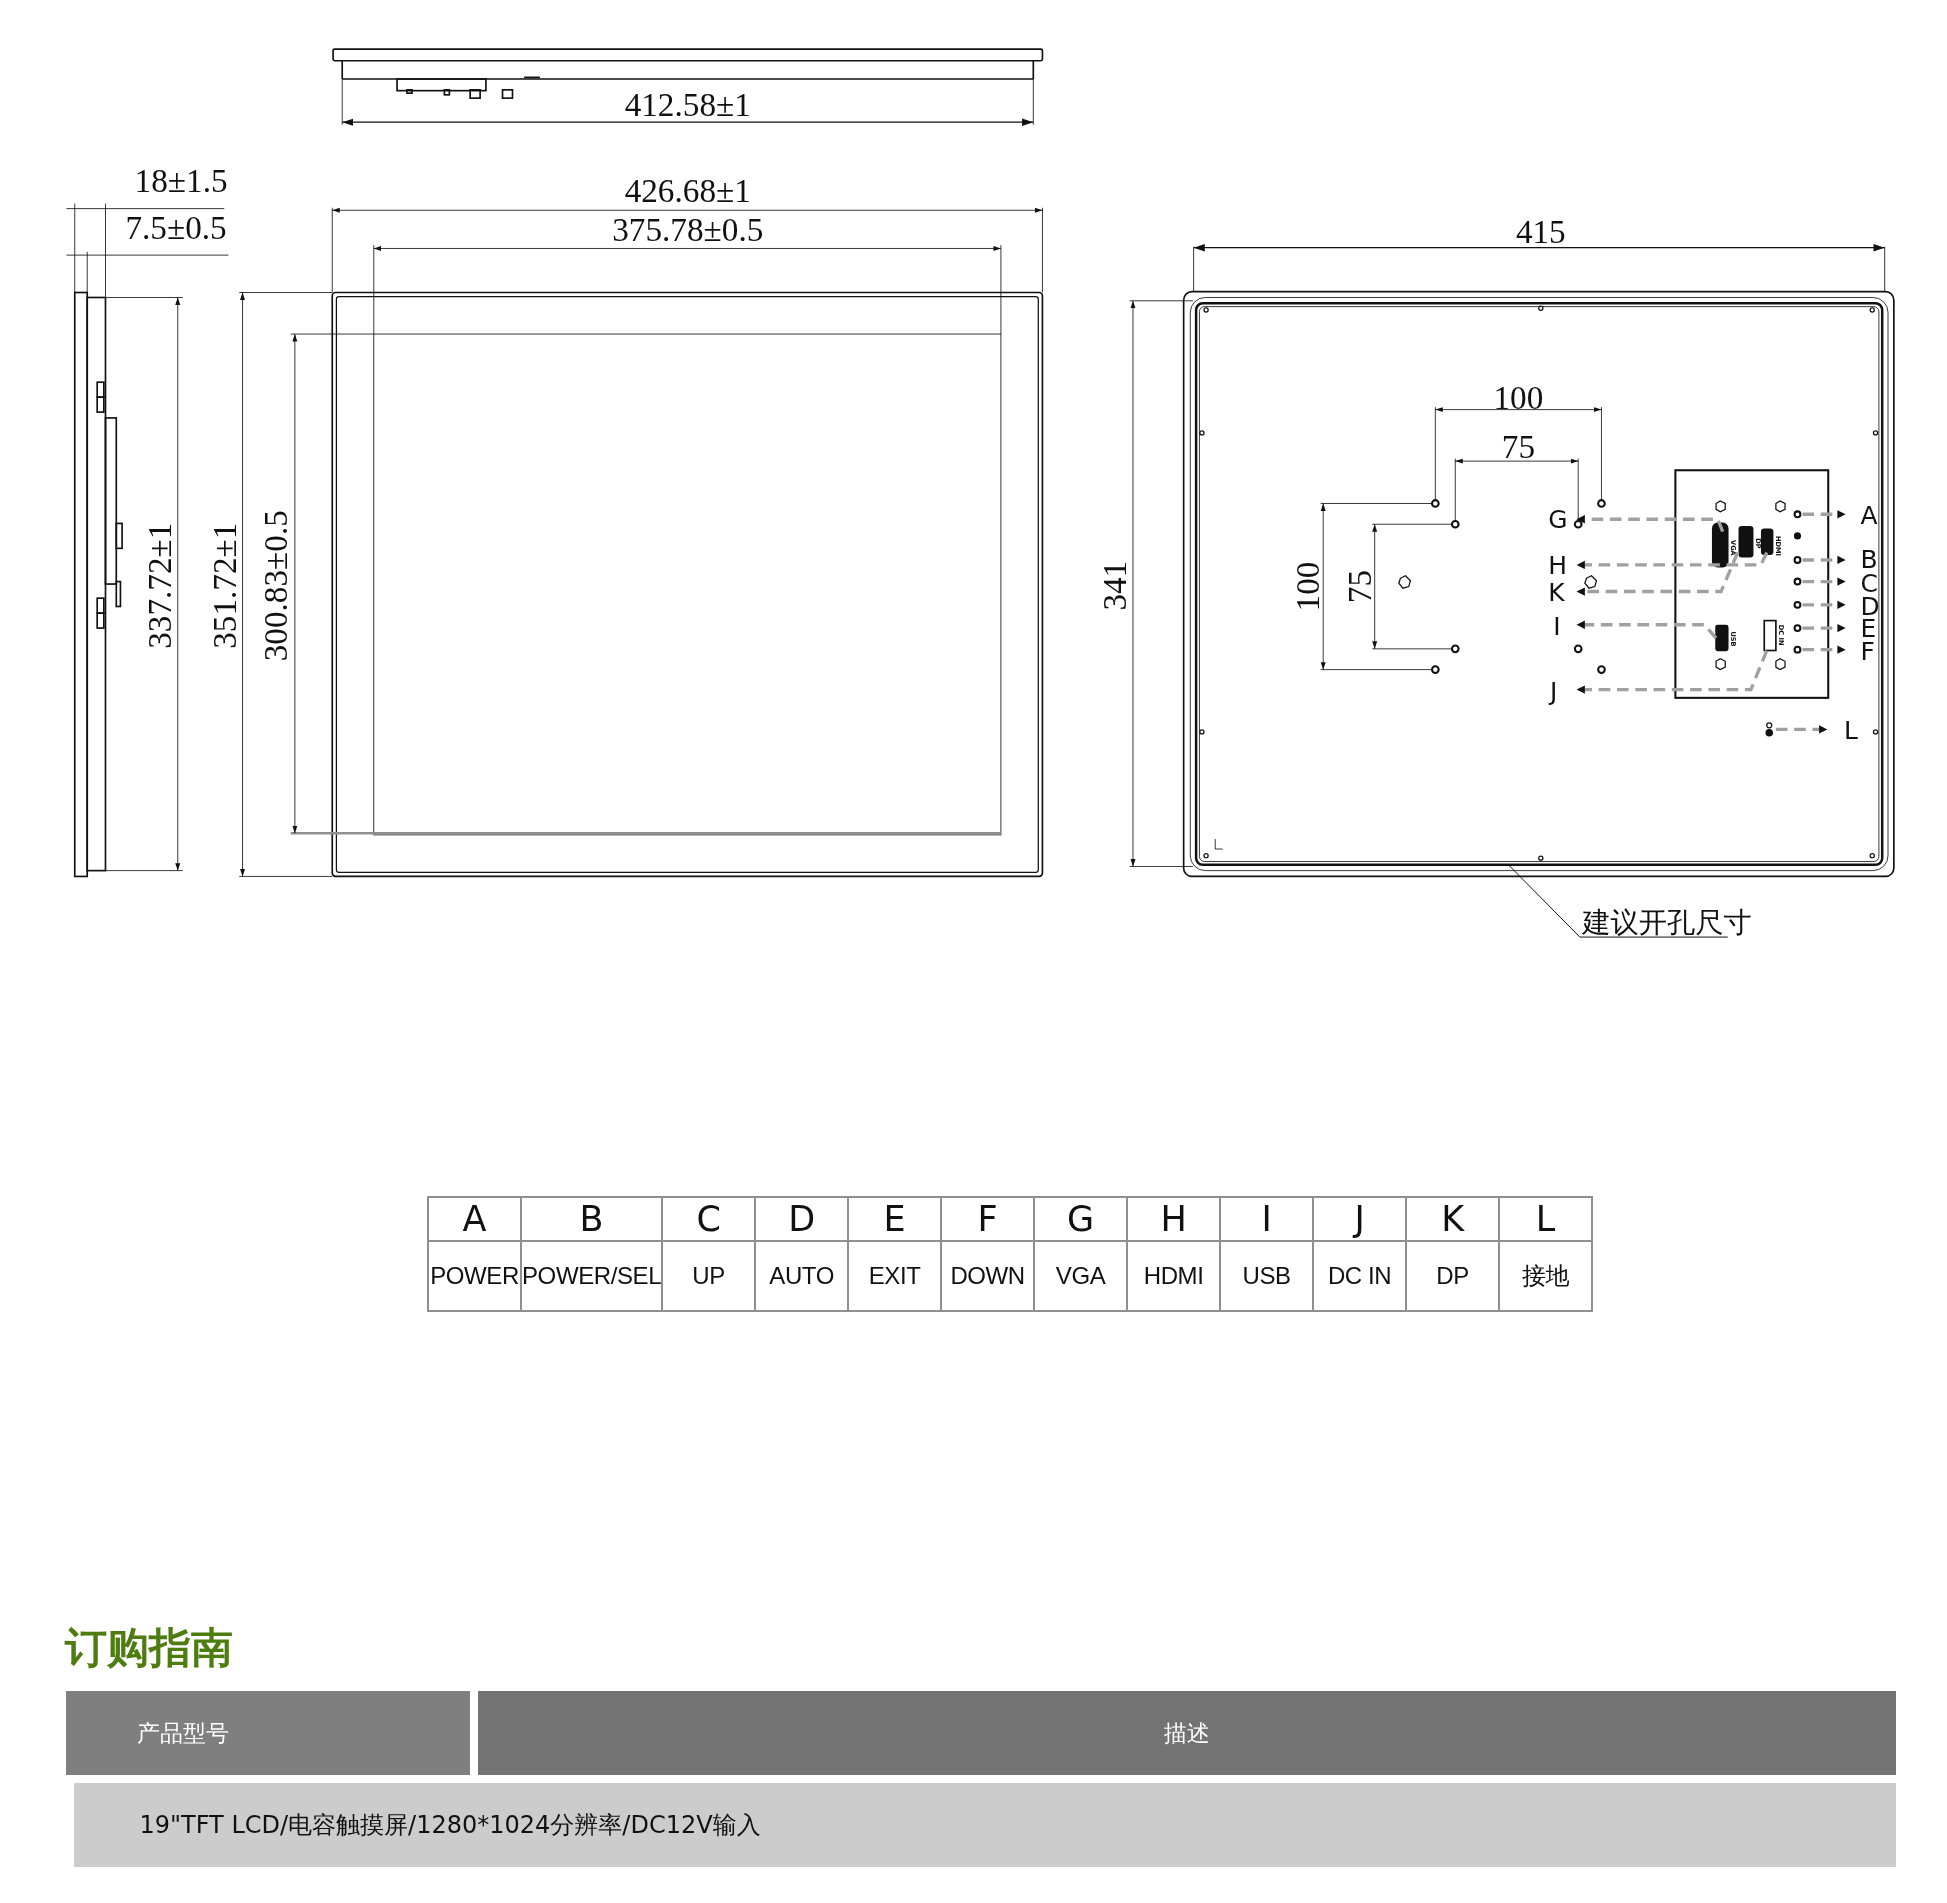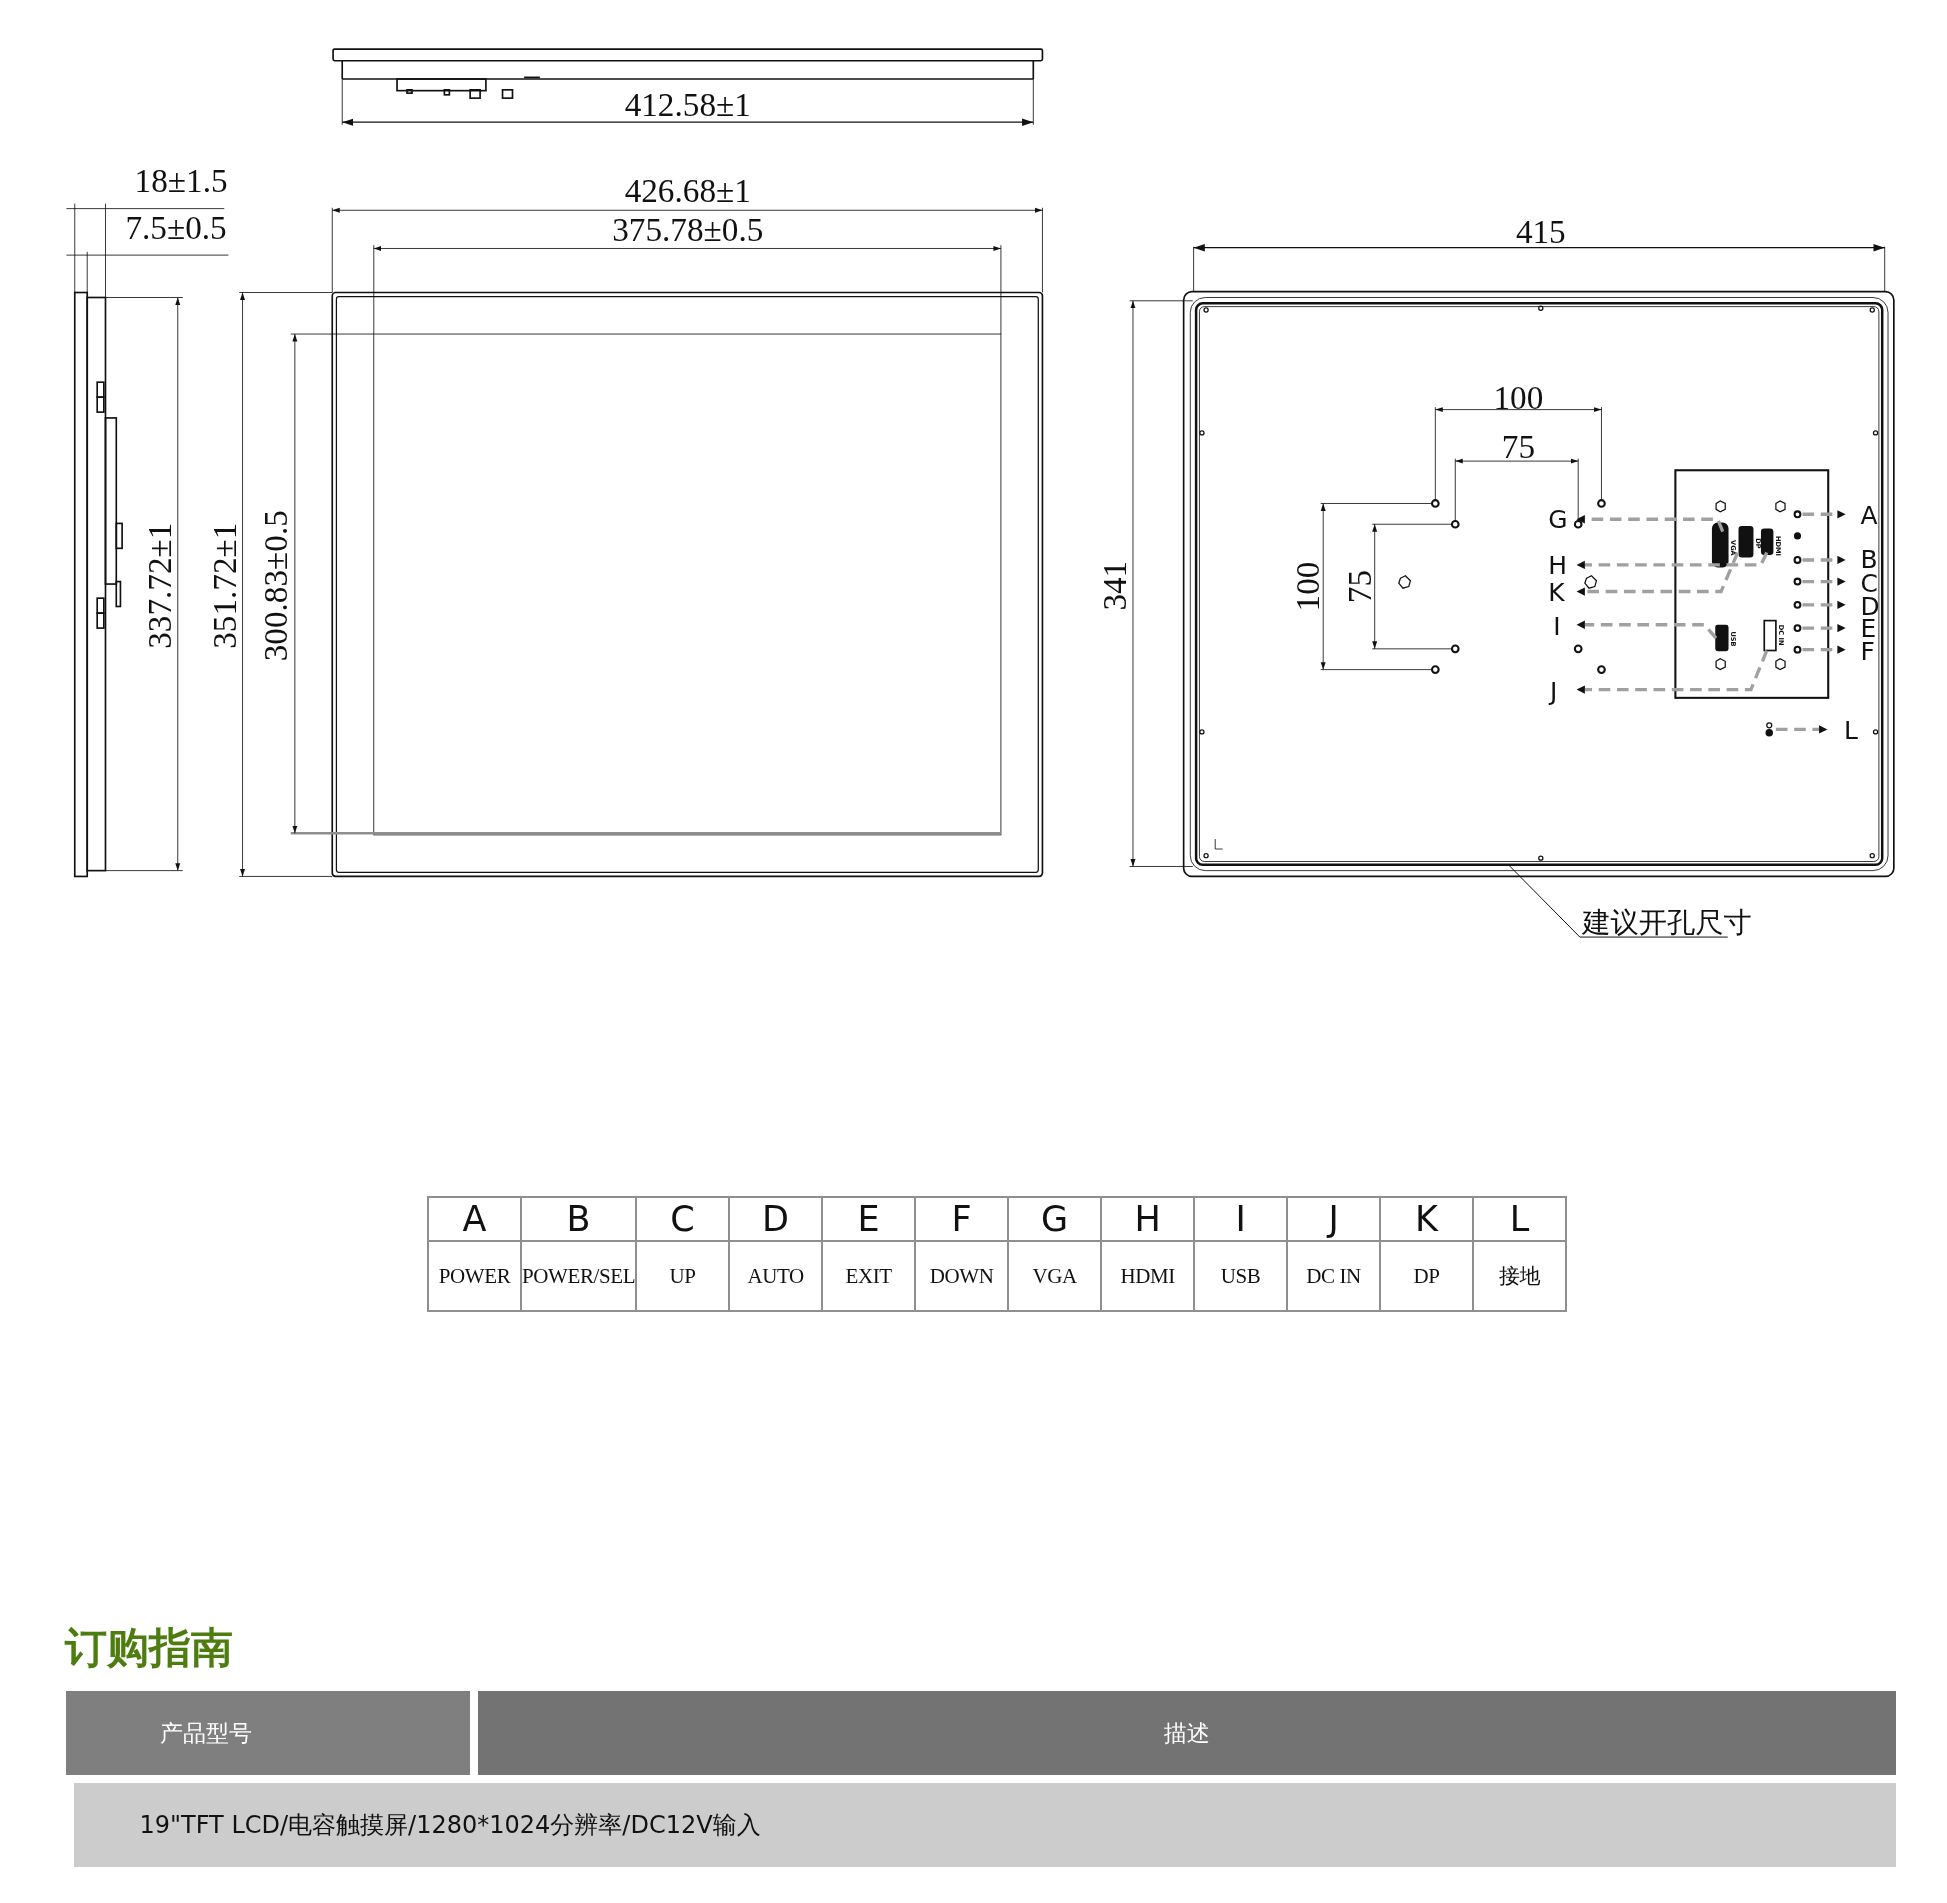--- a/index.html
+++ b/index.html
@@ -7,29 +7,29 @@
          font-family: "DejaVu Sans", sans-serif; color: #111; }
   #drawing { position: absolute; left: 0; top: 0; }
   .dim { font-family: "Liberation Serif", serif; font-size: 40px; fill: #111; }
   .callout { font-family: "DejaVu Sans", sans-serif; font-size: 30px; fill: #111; }
   .tiny { font-family: "DejaVu Sans", sans-serif; font-size: 8px; fill: #111; font-weight: bold; }
 
   
   .legend { position: absolute; left: 427px; top: 1196px; border-collapse: collapse; }
   .legend td { border: 2.5px solid #8f8f8f; width: 91px; text-align: center; padding: 0; }
   .legend tr.letters td { height: 42px; font-family: "DejaVu Sans", sans-serif; font-size: 35px; }
-  .legend tr.names td { height: 68px; font-family: Liberation Serif, serif; font-size: 21px; letter-spacing: -0.4px; }
+  .legend tr.names td { height: 68px; font-family: Liberation Sans, sans-serif; font-size: 24px; letter-spacing: -0.4px; }
 
   
   .order-title { position: absolute; left: 65px; top: 1620px; font-size: 42px; font-weight: bold;
                  color: #4d7c0f; font-family: "DejaVu Sans", sans-serif; }
   .order-table { position: absolute; left: 66px; top: 1691px; width: 1830px; }
   .order-row { display: flex; height: 84px; margin-bottom: 7.5px; }
   .cell-model { width: 404px; background: #7f7f7f; color: #ffffff; font-size: 23px;
-                display: flex; align-items: center; padding-left: 94px; box-sizing: border-box; }
+                display: flex; align-items: center; padding-left: 71px; box-sizing: border-box; }
   .cell-gap { width: 7.5px; }
   .cell-desc-head { flex: 1; background: #737373; color: #ffffff; font-size: 23px;
                     display: flex; align-items: center; justify-content: center; }
   .cell-desc { flex: 1; background: #cccccc; color: #111; font-size: 24px;
                display: flex; align-items: center; padding-left: 66px; box-sizing: border-box; }
 </style>
 </head>
 <body>
 
 <svg id="drawing" width="1947" height="997" viewBox="0 0 2344 1200" xmlns="http://www.w3.org/2000/svg">

